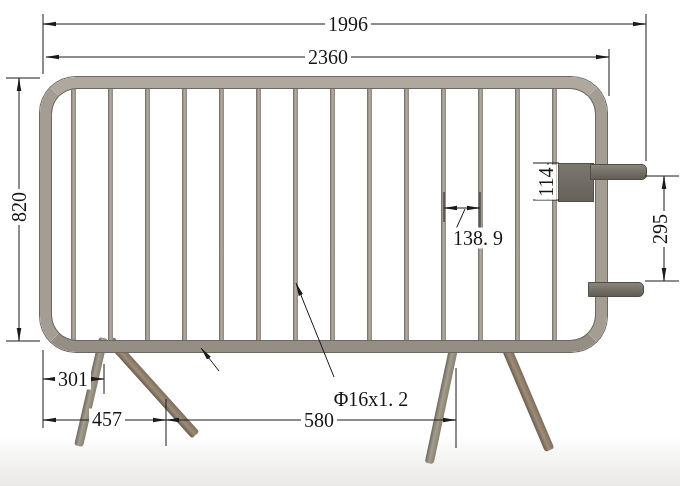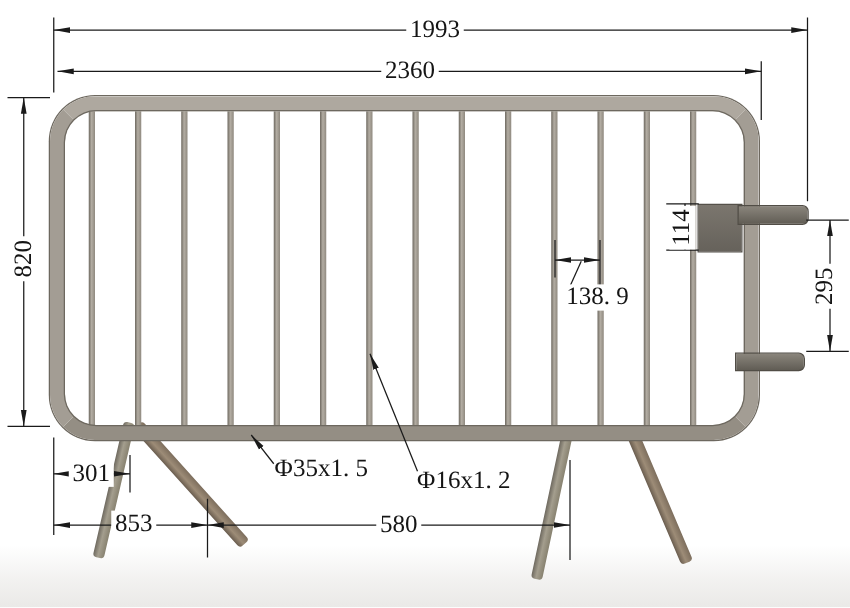--- a/index.html
+++ b/index.html
@@ -141,25 +141,24 @@
       <path d="M166,399 V446"></path>
       <path d="M43,420 H166" marker-start="url(#ah)" marker-end="url(#ah)"></path>
       <path d="M456,368 V448"></path>
       <path d="M166,420 H456" marker-start="url(#ah)" marker-end="url(#ah)"></path>
 
       <path d="M219,371 L201,348" marker-end="url(#ah)"></path>
       <path d="M334,377 L296,283" marker-end="url(#ah)"></path>
     </g>
   </svg>
 
-  <div class="lbl" style="left:348px;top:24px">1993</div>
+  <div class="lbl" style="left:348px;top:24px">1996</div>
   <div class="lbl" style="left:328px;top:57px">2360</div>
   <div class="lbl rot" style="left:19px;top:207px">820</div>
   <div class="lbl rot" style="left:546px;top:182px">114</div>
   <div class="lbl rot" style="left:660px;top:229px">295</div>
   <div class="lbl" style="left:478px;top:238px">138. 9</div>
   <div class="lbl" style="left:73px;top:379px">301</div>
-  <div class="lbl" style="left:107px;top:419px">853</div>
+  <div class="lbl" style="left:107px;top:419px">457</div>
   <div class="lbl" style="left:319px;top:420px">580</div>
-  <div class="lbl nobg" style="left:257px;top:375px">Φ35x1. 5</div>
-  <div class="lbl nobg" style="left:371px;top:385px">Φ16x1. 2</div>
+  <div class="lbl nobg" style="left:371px;top:399px">Φ16x1. 2</div>
 
 </div>
 
 </body></html>

